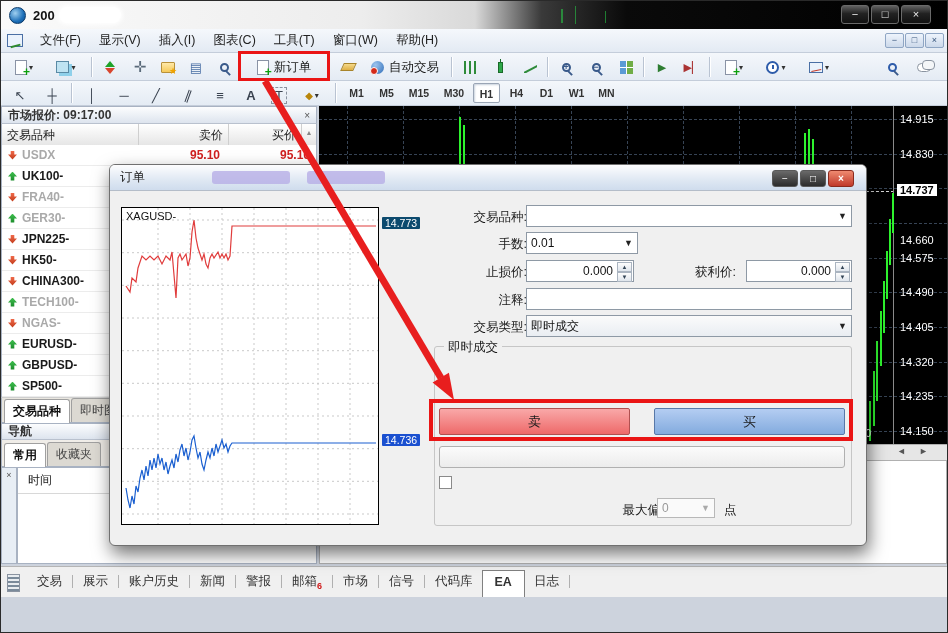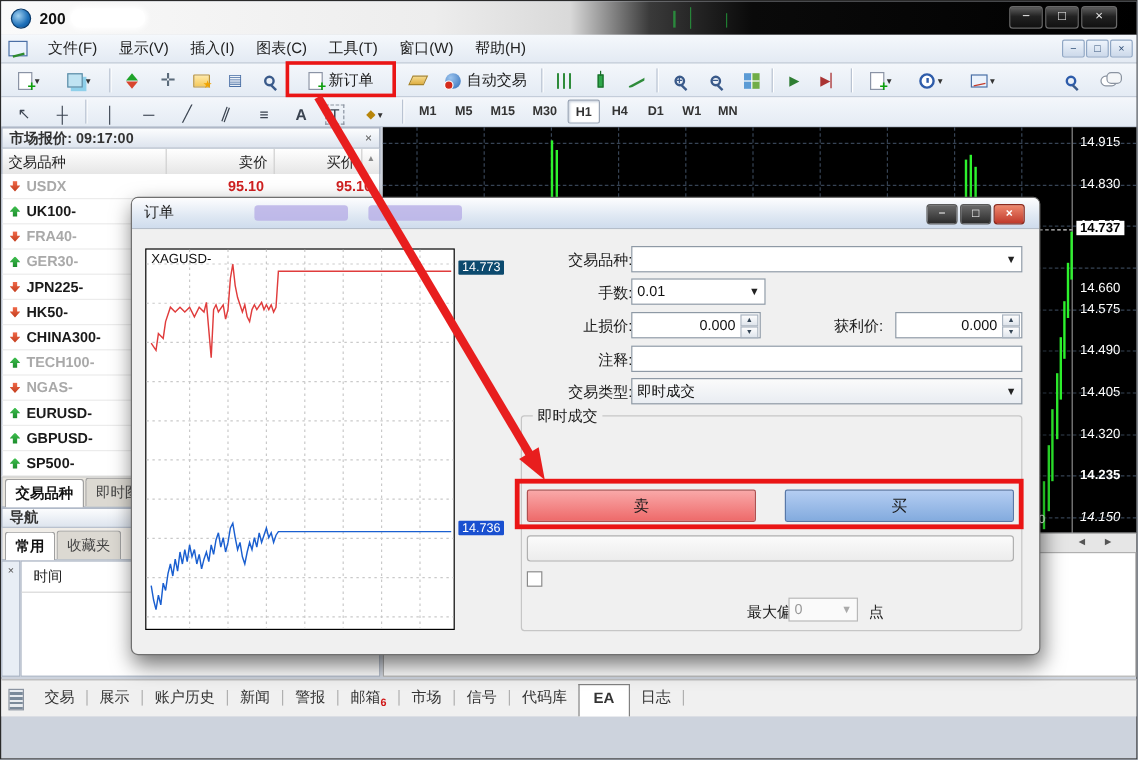--- a/index.html
+++ b/index.html
@@ -347,22 +347,22 @@
 
 
     <div class="scale-lab" style="left:581px;top:7px;">14.915</div>
     <div class="scale-lab" style="left:581px;top:42px;">14.830</div>
     <div class="scale-lab" style="left:581px;top:76px;">14.745</div>
     <div class="scale-lab" style="left:581px;top:111px;margin-top:17px;">14.660</div>
     <div class="scale-lab" style="left:581px;top:146px;">14.575</div>
     <div class="scale-lab" style="left:581px;top:180px;">14.490</div>
     <div class="scale-lab" style="left:581px;top:215px;">14.405</div>
     <div class="scale-lab" style="left:581px;top:250px;">14.320</div>
-    <div class="scale-lab" style="left:581px;top:284px;font-weight:bold;">14.235</div>
-    <div class="scale-lab" style="left:581px;top:319px;font-style:italic;">14.150</div>
+    <div class="scale-lab" style="left:581px;top:284px;">14.235</div>
+    <div class="scale-lab" style="left:581px;top:319px;">14.150</div>
     <div class="scale-lab" style="left:578px;top:78px;background:#fff;color:#000;font-weight:bold;padding:0 3px;">14.737</div>
     <div class="scale-lab" style="left:527px;top:322px;font-size:10px;">03:00</div>
   </div>
 
   <div class="abs" style="left:318px;top:443px;width:628px;height:16px;background:#e6e6e6;border-top:1px solid #b0b0b0;">
     <span style="position:absolute;left:578px;top:1px;font-size:9px;color:#555;">◄</span>
     <span style="position:absolute;left:600px;top:1px;font-size:9px;color:#555;">►</span>
   </div>
 
   <div class="abs" style="left:318px;top:459px;width:628px;height:104px;background:#fff;border:1px solid #b0b0b0;"></div>

